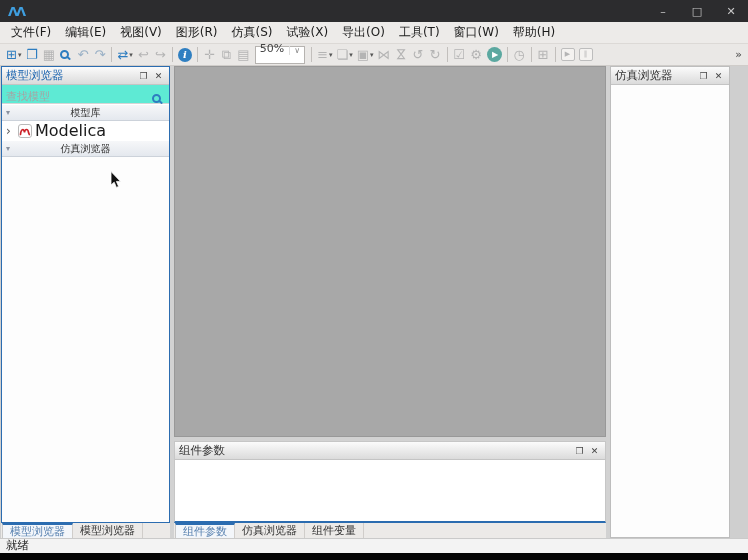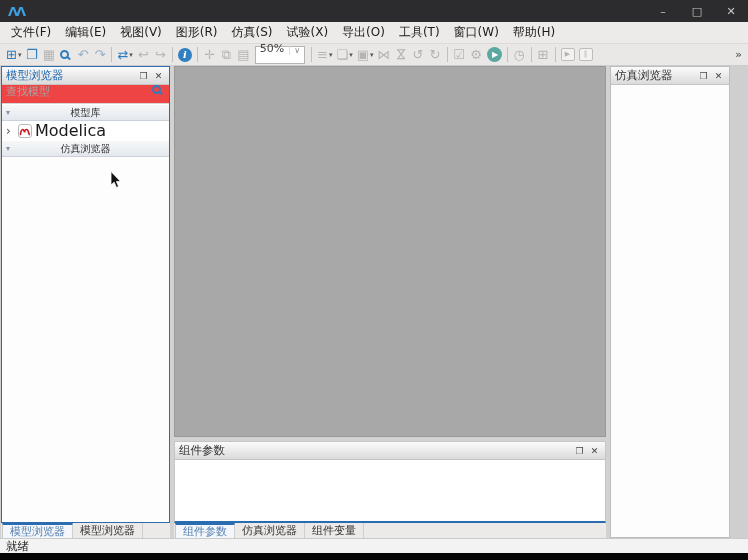--- a/index.html
+++ b/index.html
@@ -42,21 +42,21 @@
   .col-left{width:169px;display:flex;flex-direction:column}
   .vsplit{width:4px;background:#d2d2d2}
   .col-center{flex:1;display:flex;flex-direction:column}
   .col-right{width:120px;display:flex;flex-direction:column}
   .dock{background:#fdfdfd;display:flex;flex-direction:column}
   .dock-left{flex:1;border:1px solid #2b6cb0}
   .dock-header{height:18px;flex:0 0 18px;background:linear-gradient(#fbfbfb,#dbdbdb);border-bottom:1px solid #c4c4c4;display:flex;align-items:center;padding:0 4px}
   .dock-title{flex:1;font-size:11.5px;color:#333}
   .dock-left .dock-title{color:#1f66b0}
   .dock-btn{width:13px;height:13px;font-size:9px;color:#444;display:flex;align-items:center;justify-content:center;margin-left:2px}
-  .search-row{height:19px;flex:0 0 19px;border-bottom:1px solid #d5d5d5;display:flex;align-items:flex-start;padding:0 4px;background:#ef4444}
+  .search-row{height:19px;flex:0 0 19px;border-bottom:1px solid #d5d5d5;display:flex;align-items:flex-end;padding:0 4px;background:#5eead4}
   .search-input{flex:1;border:none;outline:none;font-size:11px;color:#333;font-family:inherit;background:transparent;min-width:0}
   .search-input::placeholder{color:#a5a5a5}
   .lens-icon{width:9px;height:9px;border:2px solid #2e7dc0;border-radius:50%;position:relative;margin-right:4px;flex:0 0 auto}
   .lens-icon::after{content:"";position:absolute;width:5px;height:2px;background:#2e7dc0;right:-4px;bottom:-2px;transform:rotate(40deg);border-radius:1px}
   .section-header{height:17px;flex:0 0 17px;background:linear-gradient(#f6f7f9,#e4e8ee);border-bottom:1px solid #ccd2da;border-top:1px solid #fff;position:relative;display:flex;align-items:center;justify-content:center}
   .sec-arrow{position:absolute;left:4px;top:3px;font-size:8px;color:#8a92a0}
   .sec-label{font-size:10px;color:#333}
   .tree-item{height:19px;flex:0 0 19px;display:flex;align-items:center;padding-left:4px;background:#fff}
   .expander{font-size:12px;color:#555;width:9px}
   .modelica-logo{margin:0 3px;flex:0 0 auto}
@@ -67,21 +67,21 @@
   .tab{font-size:11px;color:#333;padding:0 7px;display:flex;align-items:center;border-right:1px solid #d0cdca;white-space:nowrap}
   .tab.selected{background:#f3f6fa;color:#557fae;border-top:2px solid #2b6cb0;border-left:1px solid #c8c8c8}
 
   .canvas{flex:1;background:#a8a8a8;border:1px solid #989898}
   .hsplit{height:4px;background:#d2d2d2}
   .dock-bottom{height:82px;flex:0 0 82px;border:1px solid #c6c6c6;border-bottom:2px solid #2b6cb0}
   .dock-content{flex:1;background:#fff}
   .dock-right{flex:1;border:1px solid #bdbdbd}
 
   
-  .status-bar{height:15px;background:#f3f3f3;border-top:1px solid #cacaca;display:flex;align-items:center;padding-left:6px;font-size:11.5px;color:#222}
+  .status-bar{height:15px;background:#f3f3f3;border-top:1px solid #cacaca;display:flex;align-items:flex-end;padding-left:6px;font-size:11.5px;color:#222}
   .black-strip{height:7px;background:#050505}
   .cursor{position:absolute;left:110px;top:171px}
 </style>
 </head>
 <body>
 
 <div class="window">
 
   <div class="title-bar">
     <span class="logo">ΛΛ</span>

